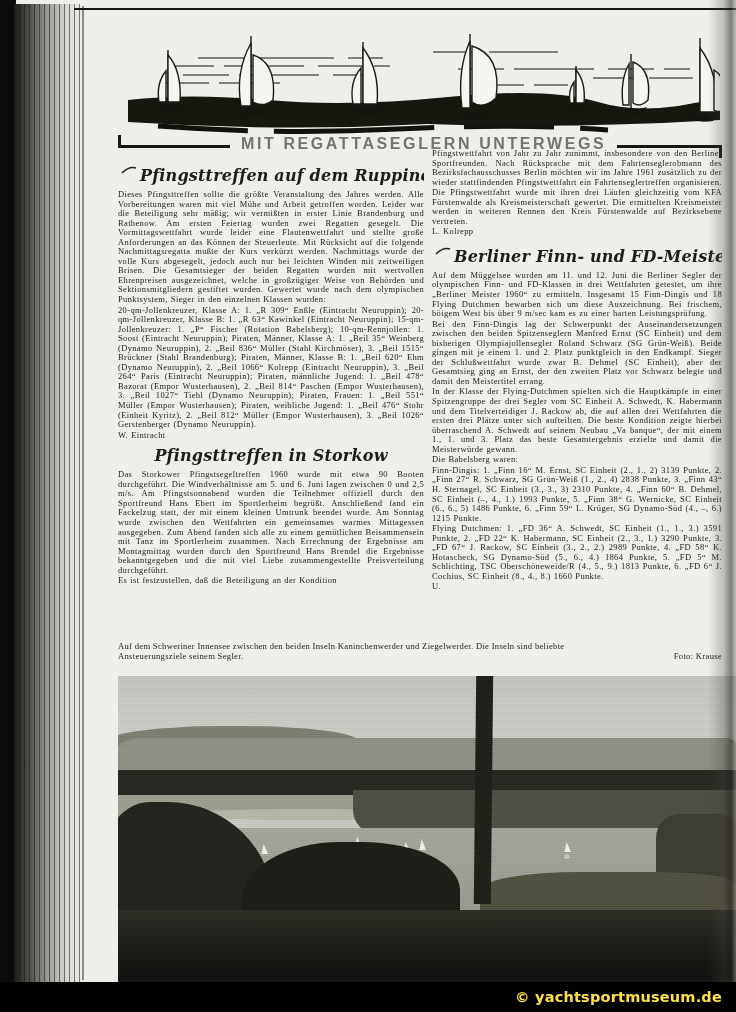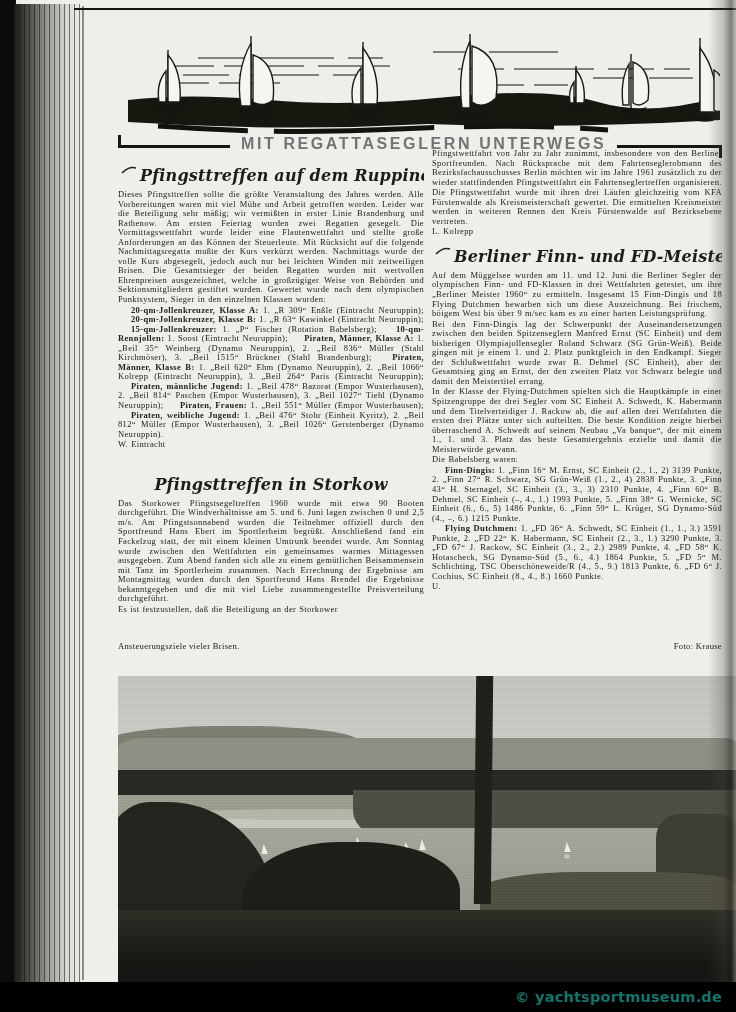--- a/index.html
+++ b/index.html
@@ -35,21 +35,21 @@
   .masthead-title{
     padding:0 11px;white-space:nowrap;
     font-family:"Liberation Sans", sans-serif;font-weight:bold;
     font-size:16px;letter-spacing:2.6px;color:#737373;transform:translateY(-2px);
   }
   
   .col{position:absolute;text-align:justify;}
   .col-left{left:118px;top:156px;width:306px;height:490px;overflow:hidden;}
   .col-right{left:432px;top:149px;width:290px;height:494px;overflow:hidden;}
   .col p{font-size:8.5px;line-height:9.55px;margin:0 0 1px 0;letter-spacing:.35px;word-spacing:.6px;text-align:justify;}
-  .col b{font-weight:bold;margin-left:13px;}
+  .col b{font-weight:normal;}
   h2.script{
     font-family:"DejaVu Serif", serif;font-style:italic;font-weight:600;
     font-size:16px;letter-spacing:.2px;text-align:center;color:#1d1c18;
     margin:4px 0 5px 0;white-space:nowrap;
   }
   .flourish{display:inline-block;vertical-align:6px;margin:0 3px;}
   .sig{font-size:8.5px;letter-spacing:2.1px;text-align:right;margin:0;}
   .sig-overlap{margin-top:-9.55px;}
   .results-intro{margin-top:1px;}
   
@@ -79,21 +79,21 @@
   .ph-fg{left:0;top:234px;width:100%;height:74px;background:linear-gradient(#2b2b23,#121210 75%);}
   .ph-grain{left:0;top:0;width:100%;height:100%;
     background:repeating-linear-gradient(0deg, rgba(255,255,255,.03) 0 1px, rgba(0,0,0,.035) 1px 2px);}
   
   .footer-bar{
     position:absolute;left:0;top:982px;width:736px;height:30px;background:#000;z-index:50;
     display:flex;align-items:center;justify-content:flex-end;padding-right:14px;box-sizing:border-box;
   }
   .watermark{
     font-family:"DejaVu Sans", sans-serif;font-weight:bold;font-size:14.5px;
-    color:#0f766e;letter-spacing:.2px;
+    color:#fde047;letter-spacing:.2px;
   }
 </style>
 </head>
 <body>
 
 <div class="spine-black"></div>
 <div class="page-stack"></div>
 <div class="page-edge-line"></div>
 <div class="top-rule"></div>
 
@@ -165,44 +165,45 @@
   <div class="rule rule-right"></div>
 </div>
 
 <div class="col col-left">
   <h2 class="script"><span class="flourish"><svg width="16" height="10">
           <path d="M1 8 Q8 1 15 3" stroke="#24231e" stroke-width="1.6" fill="none"></path>
         </svg></span><span>Pfingsttreffen auf dem Ruppiner See</span></h2>
   <p>Dieses Pfingsttreffen sollte die größte Veranstaltung des Jahres werden. Alle Vorbereitungen waren mit viel Mühe und Arbeit getroffen worden. Leider war die Beteiligung sehr mäßig; wir vermißten in erster Linie Brandenburg und Rathenow. Am ersten Feiertag wurden zwei Regatten gesegelt. Die Vormittagswettfahrt wurde leider eine Flautenwettfahrt und stellte große Anforderungen an das Können der Steuerleute. Mit Rücksicht auf die folgende Nachmittagsregatta mußte der Kurs verkürzt werden. Nachmittags wurde der volle Kurs abgesegelt, jedoch auch nur bei leichten Winden mit zeitweiligen Brisen. Die Gesamtsieger der beiden Regatten wurden mit wertvollen Ehrenpreisen ausgezeichnet, welche in großzügiger Weise von Behörden und Sektionsmitgliedern gestiftet wurden. Gewertet wurde nach dem olympischen Punktsystem, Sieger in den einzelnen Klassen wurden:</p>
   <p><b>20-qm-Jollenkreuzer, Klasse A:</b><span> 1. „R 309“ Enßle (Eintracht Neuruppin); </span><b>20-qm-Jollenkreuzer, Klasse B:</b><span> 1. „R 63“ Kawinkel (Eintracht Neuruppin); </span><b>15-qm-Jollenkreuzer:</b><span> 1. „P“ Fischer (Rotation Babelsberg); </span><b>10-qm-Rennjollen:</b><span> 1. Soost (Eintracht Neuruppin); </span><b>Piraten, Männer, Klasse A:</b><span> 1. „Beil 35“ Weinberg (Dynamo Neuruppin), 2. „Beil 836“ Müller (Stahl Kirchmöser), 3. „Beil 1515“ Brückner (Stahl Brandenburg); </span><b>Piraten, Männer, Klasse B:</b><span> 1. „Beil 620“ Ehm (Dynamo Neuruppin), 2. „Beil 1066“ Kolrepp (Eintracht Neuruppin), 3. „Beil 264“ Paris (Eintracht Neuruppin); </span><b>Piraten, männliche Jugend:</b><span> 1. „Beil 478“ Bazorat (Empor Wusterhausen), 2. „Beil 814“ Paschen (Empor Wusterhausen), 3. „Beil 1027“ Tiehl (Dynamo Neuruppin); </span><b>Piraten, Frauen:</b><span> 1. „Beil 551“ Müller (Empor Wusterhausen); </span><b>Piraten, weibliche Jugend:</b><span> 1. „Beil 476“ Stohr (Einheit Kyritz), 2. „Beil 812“ Müller (Empor Wusterhausen), 3. „Beil 1026“ Gerstenberger (Dynamo Neuruppin).</span></p>
   <p class="sig sig-overlap">W. Eintracht</p>
-  <h2 class="script" style="margin-top:25px"><span>Pfingsttreffen in Storkow</span></h2>
+  <h2 class="script" style="margin-top:6px"><span>Pfingsttreffen in Storkow</span></h2>
   <p>Das Storkower Pfingstsegeltreffen 1960 wurde mit etwa 90 Booten durchgeführt. Die Windverhältnisse am 5. und 6. Juni lagen zwischen 0 und 2,5 m/s. Am Pfingstsonnabend wurden die Teilnehmer offiziell durch den Sportfreund Hans Ebert im Sportlerheim begrüßt. Anschließend fand ein Fackelzug statt, der mit einem kleinen Umtrunk beendet wurde. Am Sonntag wurde zwischen den Wettfahrten ein gemeinsames warmes Mittagessen ausgegeben. Zum Abend fanden sich alle zu einem gemütlichen Beisammensein mit Tanz im Sportlerheim zusammen. Nach Errechnung der Ergebnisse am Montagmittag wurden durch den Sportfreund Hans Brendel die Ergebnisse bekanntgegeben und die mit viel Liebe zusammengestellte Preisverteilung durchgeführt.</p>
-  <p>Es ist festzustellen, daß die Beteiligung an der Storkower</p>
+  <p>Es ist festzustellen, daß die Beteiligung an der Kondition</p>
 </div>
 
 <div class="col col-right">
   <p>Pfingstwettfahrt von Jahr zu Jahr zunimmt, insbesondere von den Berliner Sportfreunden. Nach Rücksprache mit dem Fahrtenseglerobmann des Bezirksfachausschusses Berlin möchten wir im Jahre 1961 zusätzlich zu der wieder stattfindenden Pfingstwettfahrt ein Fahrtenseglertreffen organisieren.</p>
   <p>Die Pfingstwettfahrt wurde mit ihren drei Läufen gleichzeitig vom KFA Fürstenwalde als Kreismeisterschaft gewertet. Die ermittelten Kreismeister werden in weiteren Rennen den Kreis Fürstenwalde auf Bezirksebene vertreten.</p>
   <p class="sig">L. Kolrepp</p>
   <h2 class="script"><span class="flourish"><svg width="16" height="10">
           <path d="M1 8 Q8 1 15 3" stroke="#24231e" stroke-width="1.6" fill="none"></path>
         </svg></span><span>Berliner Finn- und FD-Meisterschaften</span></h2>
   <p>Auf dem Müggelsee wurden am 11. und 12. Juni die Berliner Segler der olympischen Finn- und FD-Klassen in drei Wettfahrten getestet, um ihre „Berliner Meister 1960“ zu ermitteln. Insgesamt 15 Finn-Dingis und 18 Flying Dutchmen bewarben sich um diese Auszeichnung. Bei frischem, böigem West bis über 9 m/sec kam es zu einer harten Leistungsprüfung.</p>
   <p>Bei den Finn-Dingis lag der Schwerpunkt der Auseinandersetzungen zwischen den beiden Spitzenseglern Manfred Ernst (SC Einheit) und dem bisherigen Olympiajollensegler Roland Schwarz (SG Grün-Weiß). Beide gingen mit je einem 1. und 2. Platz punktgleich in den Endkampf. Sieger der Schlußwettfahrt wurde zwar B. Dehmel (SC Einheit), aber der Gesamtsieg ging an Ernst, der den zweiten Platz vor Schwarz belegte und damit den Meistertitel errang.</p>
   <p>In der Klasse der Flying-Dutchmen spielten sich die Hauptkämpfe in einer Spitzengruppe der drei Segler vom SC Einheit A. Schwedt, K. Habermann und dem Titelverteidiger J. Rackow ab, die auf allen drei Wettfahrten die ersten drei Plätze unter sich aufteilten. Die beste Kondition zeigte hierbei überraschend A. Schwedt auf seinem Neubau „Va banque“, der mit einem 1., 1. und 3. Platz das beste Gesamtergebnis erzielte und damit die Meisterwürde gewann.</p>
   <p class="results-intro">Die Babelsberg waren:</p>
   <p><b>Finn-Dingis:</b><span> 1. „Finn 16“ M. Ernst, SC Einheit (2., 1., 2) 3139 Punkte, 2. „Finn 27“ R. Schwarz, SG Grün-Weiß (1., 2., 4) 2838 Punkte, 3. „Finn 43“ H. Sternagel, SC Einheit (3., 3., 3) 2310 Punkte, 4. „Finn 60“ B. Dehmel, SC Einheit (–, 4., 1.) 1993 Punkte, 5. „Finn 38“ G. Wernicke, SC Einheit (6., 6., 5) 1486 Punkte, 6. „Finn 59“ L. Krüger, SG Dynamo-Süd (4., –, 6.) 1215 Punkte.</span></p>
   <p><b>Flying Dutchmen:</b><span> 1. „FD 36“ A. Schwedt, SC Einheit (1., 1., 3.) 3591 Punkte, 2. „FD 22“ K. Habermann, SC Einheit (2., 3., 1.) 3290 Punkte, 3. „FD 67“ J. Rackow, SC Einheit (3., 2., 2.) 2989 Punkte, 4. „FD 58“ K. Hotascheck, SG Dynamo-Süd (5., 6., 4.) 1864 Punkte, 5. „FD 5“ M. Schlichting, TSC Oberschöneweide/R (4., 5., 9.) 1813 Punkte, 6. „FD 6“ J. Cochius, SC Einheit (8., 4., 8.) 1660 Punkte.</span></p>
   <p class="sig sig-overlap" style="letter-spacing:.4px">U.</p>
 </div>
 
 <div class="caption">
+  <div class="caption-l1">Auf dem Schweriner Innensee zwischen den beiden Inseln Kaninchenwerder und Ziegelwerder. Die Inseln sind beliebte</div>
   <div class="caption-l2">
-    <span>Ansteuerungsziele vieler Brisen.</span>
+    <span>Ansteuerungsziele seinem Segler.</span>
     <span>Foto: Krause</span>
   </div>
 </div>
 
 <div class="photo">
   <div class="ph-hump"></div>
   <div class="ph-treeline"></div>
   <div class="ph-darkband"></div>
   <div class="ph-shore"></div>
   <div class="ph-sand"></div>

